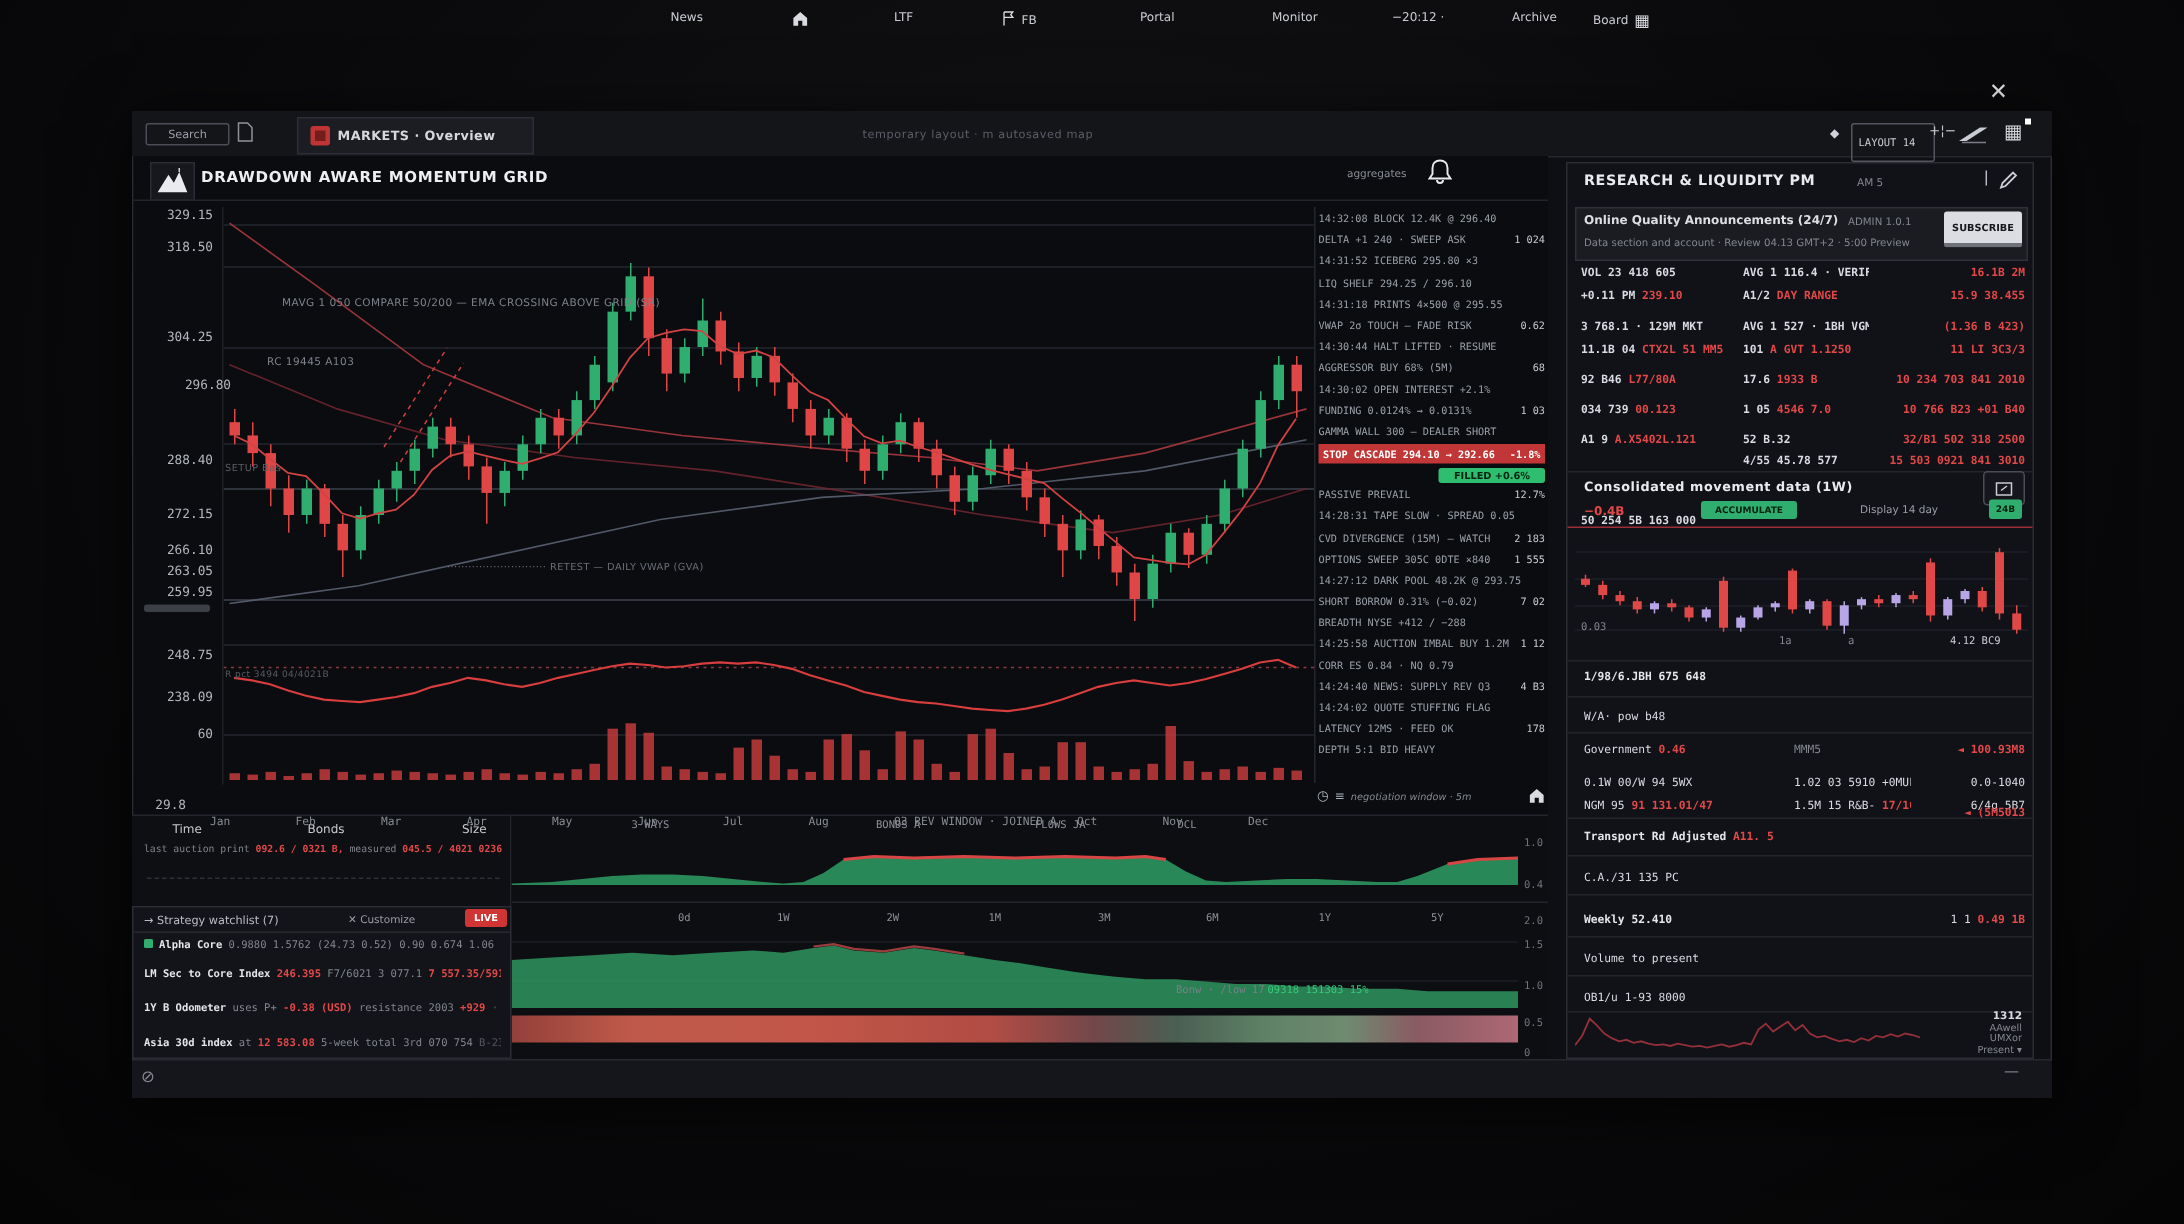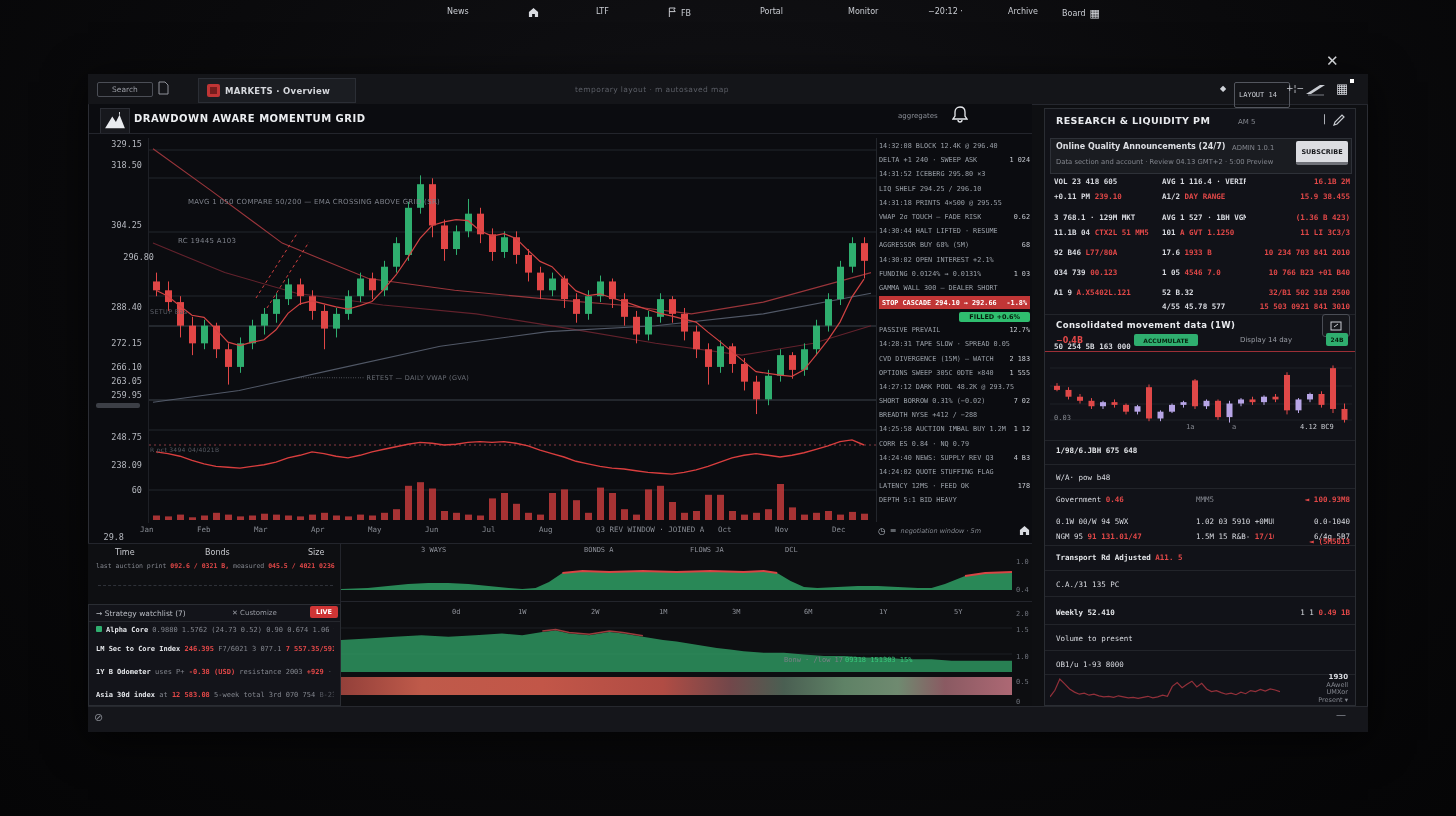--- a/index.html
+++ b/index.html
@@ -19,21 +19,21 @@
   .tabicon:after{content:"";position:absolute;left:3px;top:3px;width:7px;height:7px;background:#741d1d;}
   .tablabel{font-size:8.5px;font-weight:bold;color:#d6d8dd;letter-spacing:.3px;}
   .hint{font-size:7.5px;color:#5b5e66;letter-spacing:.4px;}
   .layoutinput{background:transparent;border:1px solid #53565e;border-radius:2px;color:#c9ccd2;font-size:7px;
     font-family:"DejaVu Sans Mono",monospace;width:56px;height:14px;padding:12px 4px;box-sizing:border-box;}
   
   .chartbg{background:#0b0c10;}
   .charttitle{font-size:10px;font-weight:bold;letter-spacing:.5px;color:#eceef1;}
   .logobox{width:28px;height:24px;background:#17181d;border:1px solid #2b2d34;display:flex;align-items:center;justify-content:center;}
   .ylabel{font-size:8.5px;color:#b5b8bf;text-align:right;width:52px;font-family:"DejaVu Sans Mono",monospace;}
-  .xlabel{font-size:7.5px;color:#878b93;font-family:"DejaVu Sans Mono",monospace;}
+  .xlabel{font-size:7.5px;color:#878b93;font-family:"DejaVu Sans Mono",monospace;margin-top:18px;}
   .annot{color:#7e828b;letter-spacing:.3px;}
   
   #feed{position:absolute;left:876px;top:138px;width:156px;height:384px;border-left:1px solid #23262c;overflow:hidden;box-sizing:border-box;padding:1px 2px;}
   .feed-row{height:14.2px;display:flex;justify-content:space-between;align-items:center;font-size:6.8px;color:#9aa0a8;
     font-family:"DejaVu Sans Mono",monospace;white-space:nowrap;overflow:hidden;}
   .feed-row .fv{color:#c6cad1;margin-left:3px;}
   .feed-alert{height:13px;margin:1px 0;background:#c13636;color:#fff;font-size:6.8px;font-weight:bold;
     display:flex;justify-content:space-between;align-items:center;padding:0 3px;font-family:"DejaVu Sans Mono",monospace;white-space:nowrap;}
   .feed-pillrow{height:13px;display:flex;justify-content:flex-end;align-items:center;}
   .feed-pill{background:#2fbe6f;color:#06230f;font-size:6.5px;font-weight:bold;padding:1px 10px;border-radius:2px;white-space:nowrap;}
@@ -610,21 +610,21 @@
       <div class="rowL" style="left: 1056px; top: 608px; width: 170px;"><span class="sg-wb">Weekly 52.410</span></div>
       <div class="rowL" style="left: 1250px; top: 608px; width: 100px; text-align: right;"><span class="sg-w">1 1  </span><span class="sg-r">0.49 1B</span></div>
       <div class="rowL" style="left: 1056px; top: 634px; width: 170px;"><span class="sg-w">Volume to present</span></div>
       <div class="rowL" style="left: 1056px; top: 660px; width: 170px;"><span class="sg-w">OB1/u 1-93 8000</span></div>
     </div>
 
   <svg id="spark-svg" class="abs" style="left:1050px;top:674px;" width="230" height="30">
       <polyline points="0.0,22.8 4.9,16.3 9.8,5.1 14.7,9.8 19.6,15.0 24.5,18.1 29.4,20.2 34.3,19.2 39.1,21.2 44.0,20.2 48.9,21.8 53.8,22.8 58.7,22.3 63.6,23.3 68.5,21.8 73.4,22.8 78.3,23.8 83.2,23.3 88.1,24.4 93.0,23.3 97.9,22.3 102.8,23.8 107.7,22.8 112.6,21.2 117.4,22.3 122.3,12.4 127.2,8.5 132.1,13.7 137.0,10.3 141.9,7.2 146.8,12.9 151.7,9.3 156.6,15.0 161.5,17.6 166.4,16.6 171.3,18.6 176.2,20.2 181.1,19.2 186.0,20.7 190.9,18.1 195.7,19.7 200.6,16.6 205.5,17.6 210.4,15.5 215.3,17.1 220.2,15.0 225.1,16.0 230.0,17.6 " fill="none" stroke="#93303a" stroke-width="1.2"></polyline>
     </svg>
   <div id="spark-labels" class="abs" style="left:1282px;top:674px;width:66px;text-align:right;line-height:7.5px;">
-      <div style="font-size: 7px; color: rgb(217, 219, 225); font-weight: bold;">1930</div>
+      <div style="font-size: 7px; color: rgb(217, 219, 225); font-weight: bold;">1312</div>
       <div style="font-size: 6.5px; color: rgb(132, 135, 143);">AAwell</div>
       <div style="font-size: 6.5px; color: rgb(132, 135, 143);">UMXor</div>
       <div style="font-size: 6.5px; color: rgb(132, 135, 143);">Present ▾</div>
     </div>
 
   <div id="footer"></div>
   <div class="abs" style="left:94px;top:711px;font-size:11px;color:#84878f;">⊘</div>
   <div class="abs" style="left:1336px;top:709px;font-size:10px;color:#84878f;">—</div>
 
 <div class="abs ylabel" style="position: absolute; left: 90px; top: 139px;">329.15</div>

